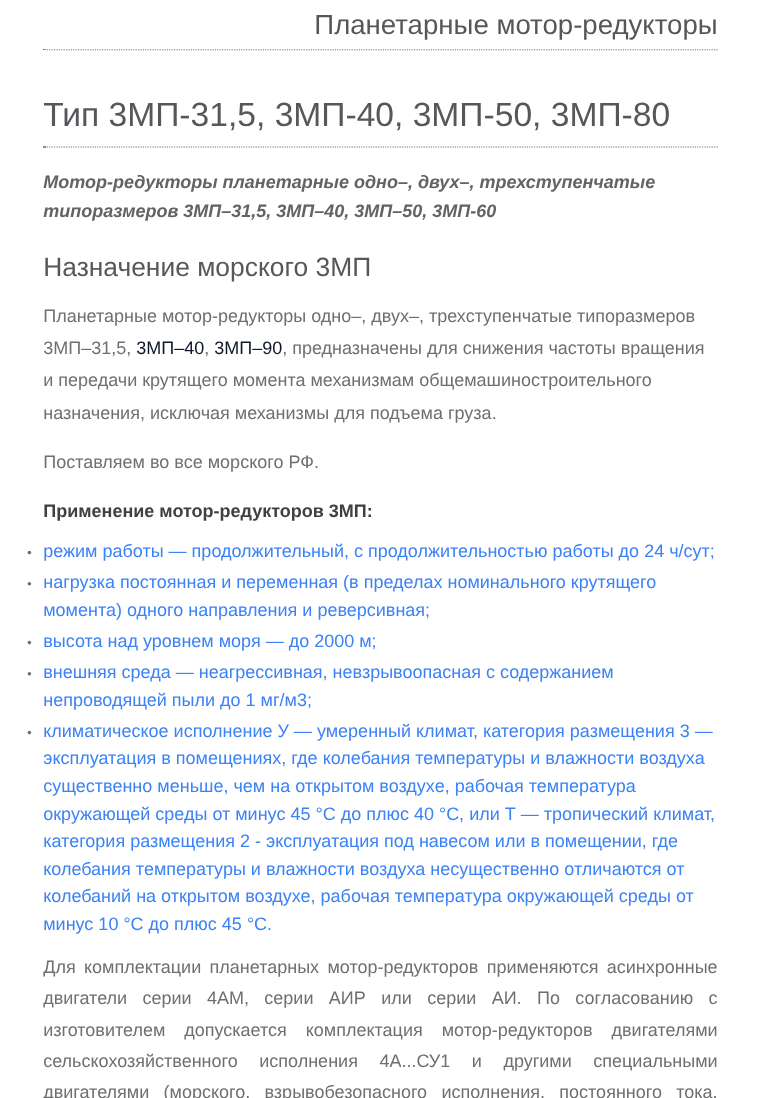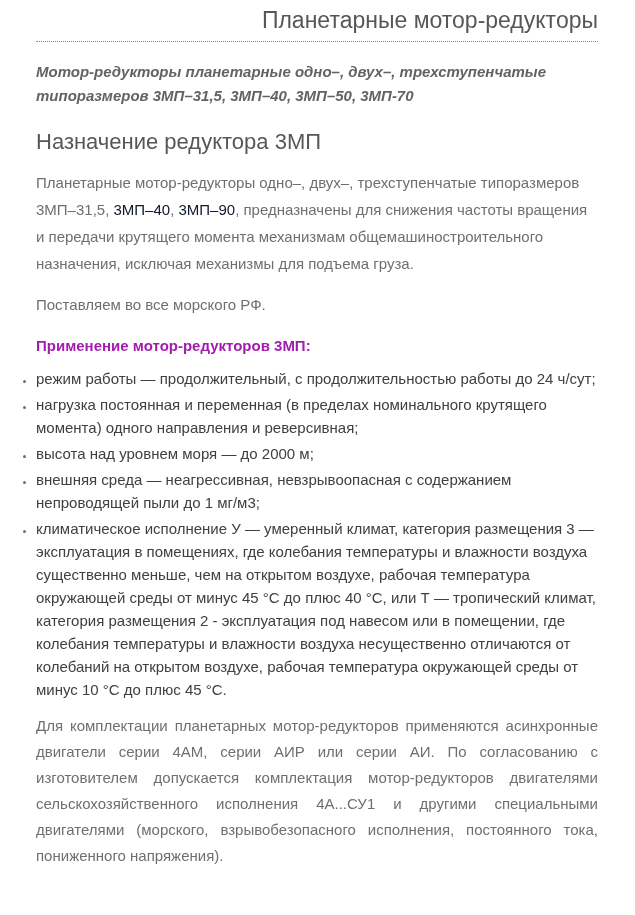--- a/index.html
+++ b/index.html
@@ -54,55 +54,56 @@
     margin: 14px 0 0;
   }
   .accent-link {
     color: #0f172a;
     cursor: pointer;
     text-decoration: none;
   }
   .apps-title {
     font-size: 15px;
     font-weight: 700;
-    color: #a21caf;
+    color: #404040;
     line-height: 27px;
     margin: 14px 0 0;
   }
   ul.apps-list {
     margin: 8px 0 0;
     padding-left: 0;
     list-style: disc outside;
   }
   ul.apps-list li {
     font-size: 15px;
-    color: #404040;
+    color: #3b82f6;
     line-height: 23px;
     margin: 0 0 3px;
   }
   ul.apps-list li::marker { color: #6f6f71; font-size: 11px; }
   .closing {
     font-size: 15px;
     color: #6f6f71;
     line-height: 26px;
     margin: 12px 0 0;
     text-align: justify;
   }
 </style>
 </head>
 <body>
 
 <article class="content">
 
   <h2 class="page-title">Планетарные мотор-редукторы</h2>
 
+  <h1 class="type-heading">Тип 3МП-31,5, 3МП-40, 3МП-50, 3МП-80</h1>
 
-  <p class="subtitle">Мотор-редукторы планетарные одно–, двух–, трехступенчатые типоразмеров 3МП–31,5, 3МП–40, 3МП–50, 3МП-70</p>
+  <p class="subtitle">Мотор-редукторы планетарные одно–, двух–, трехступенчатые типоразмеров 3МП–31,5, 3МП–40, 3МП–50, 3МП-60</p>
 
-  <h3 class="purpose-heading">Назначение редуктора 3МП</h3>
+  <h3 class="purpose-heading">Назначение морского 3МП</h3>
 
   <p class="body-text"><span>Планетарные мотор-редукторы одно–, двух–, трехступенчатые типоразмеров 3МП–31,5, </span><span class="accent-link">3МП–40</span><span>, </span><span class="accent-link">3МП–90</span><span>, предназначены для снижения частоты вращения и передачи крутящего момента механизмам общемашиностроительного назначения, исключая механизмы для подъема груза.</span></p>
 
   <p class="body-text">Поставляем во все морского РФ.</p>
 
   <p class="apps-title">Применение мотор-редукторов 3МП:</p>
 
   <ul class="apps-list">
       <li>режим работы — продолжительный, с продолжительностью работы до 24 ч/сут;</li>
       <li>нагрузка постоянная и переменная (в пределах номинального крутящего момента) одного направления и реверсивная;</li>

